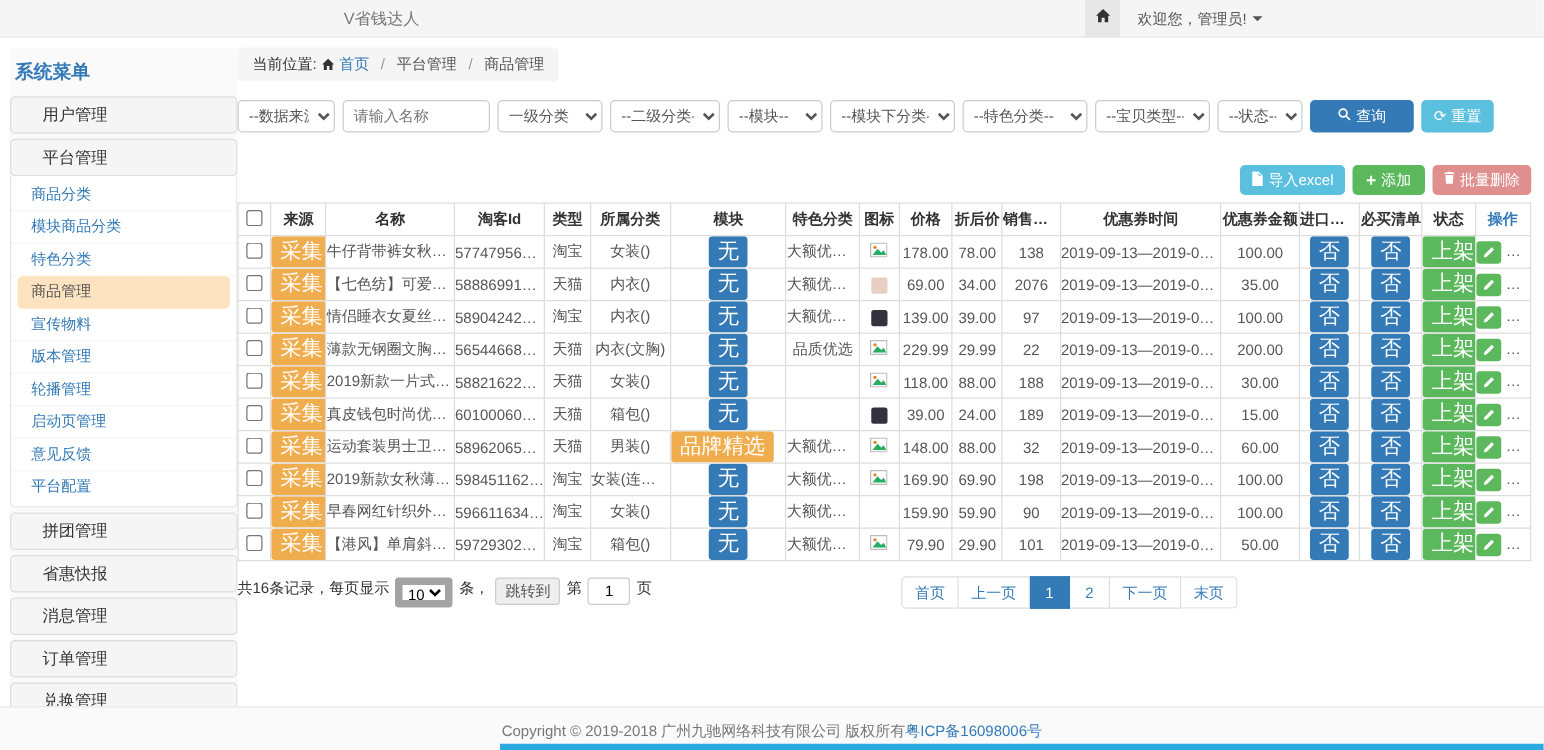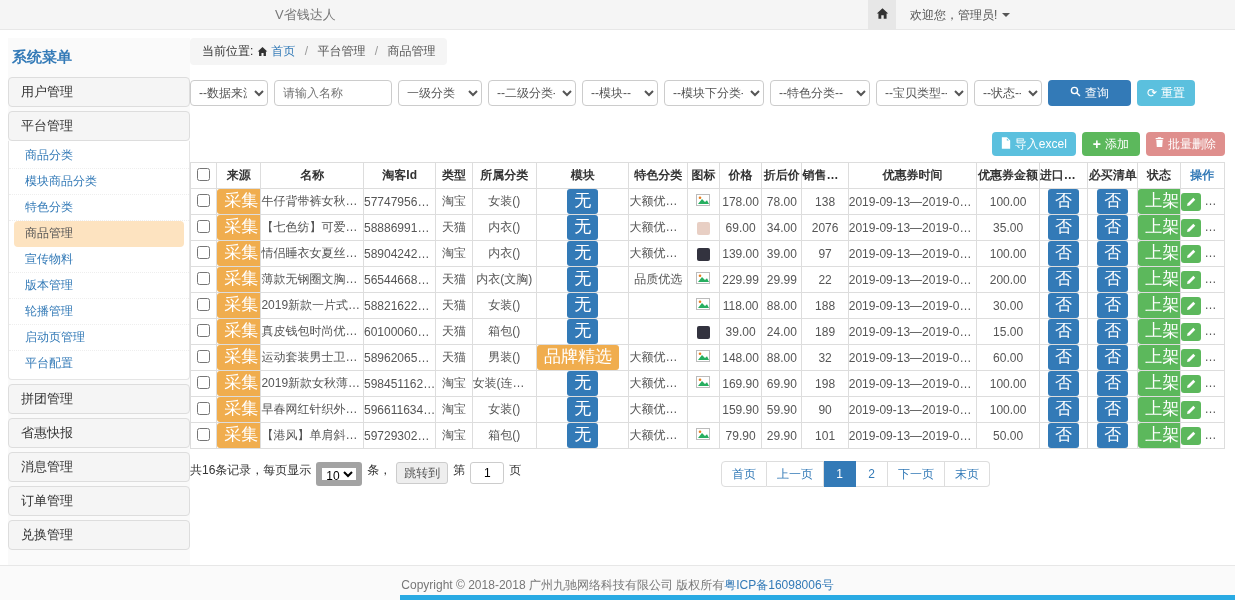--- a/index.html
+++ b/index.html
@@ -13,21 +13,21 @@
   .topbar-right { position:absolute; left:868px; top:0; height:30px; display:flex; align-items:center; }
   .home-box { width:28px; height:30px; background:#e7e7e7; display:flex; align-items:center; justify-content:center; cursor:pointer; }
   .welcome { margin-left:14px; font-size:12px; color:#555; cursor:pointer; display:flex; align-items:center; gap:5px; }
   .caret { width:0; height:0; border-left:4px solid transparent; border-right:4px solid transparent; border-top:4px solid #555; display:inline-block; }
 
   
   .layout { display:flex; height:535px; padding:8px 10px 0 8px; overflow:hidden; }
   .sidebar { width:182px; flex:none; height:100%; overflow:hidden; background:#fafafa; padding-top:6px; }
   .sidebar-title { color:#337ab7; font-size:15px; font-weight:bold; padding:4px 2px 10px 4px; }
   .menu-group { height:30px; line-height:28px; background:#f5f5f5; border:1px solid #ddd; border-radius:4px;
-    font-size:13px; color:#333; padding-left:12px; margin-bottom:4px; cursor:pointer; }
+    font-size:13px; color:#333; padding-left:25px; margin-bottom:4px; cursor:pointer; }
   .submenu { background:#fff; border:1px solid #e5e5e5; border-top:none; border-radius:0 0 4px 4px; margin:-4px 0 4px 0; padding:2px 0; }
   .submenu-item { height:26px; line-height:25px; font-size:12px; color:#337ab7; padding-left:16px;
     border-bottom:1px dotted #eee; cursor:pointer; }
   .submenu-item:last-child { border-bottom:none; }
   .submenu-item.active { background:#fde3c0; border-radius:4px; margin:0 5px; padding-left:11px; color:#555; border-bottom:none; }
 
   .main { flex:1; min-width:0; }
 
   
   .breadcrumb { display:inline-block; background:#f5f5f5; border-radius:4px; padding:5px 12px; font-size:12px; color:#333; margin-bottom:2px; }
@@ -114,20 +114,21 @@
         <div class="menu-group">平台管理</div>
         <div class="submenu">
           <div class="submenu-item">商品分类</div>
           <div class="submenu-item">模块商品分类</div>
           <div class="submenu-item">特色分类</div>
           <div class="submenu-item active">商品管理</div>
           <div class="submenu-item">宣传物料</div>
           <div class="submenu-item">版本管理</div>
           <div class="submenu-item">轮播管理</div>
           <div class="submenu-item">启动页管理</div>
+          <div class="submenu-item">意见反馈</div>
           <div class="submenu-item">平台配置</div>
         </div>
         <div class="menu-group">拼团管理</div>
         <div class="menu-group">省惠快报</div>
         <div class="menu-group">消息管理</div>
         <div class="menu-group">订单管理</div>
         <div class="menu-group">兑换管理</div>
       </div>
   </aside>
 
@@ -543,15 +544,15 @@
           <button class="page-btn active">1</button>
           <button class="page-btn">2</button>
           <button class="page-btn">下一页</button>
           <button class="page-btn">末页</button>
         </div>
     </div>
   </main>
 </div>
 
 <div class="footer">
-  <span>Copyright © 2018-2018 广州九驰网络科技有限公司 版权所有</span><a>粤ICP备16098006号</a>
+  <span>Copyright © 2019-2018 广州九驰网络科技有限公司 版权所有</span><a>粤ICP备16098006号</a>
 </div>
 <div class="bottom-bar"></div>
 
 </body></html>

